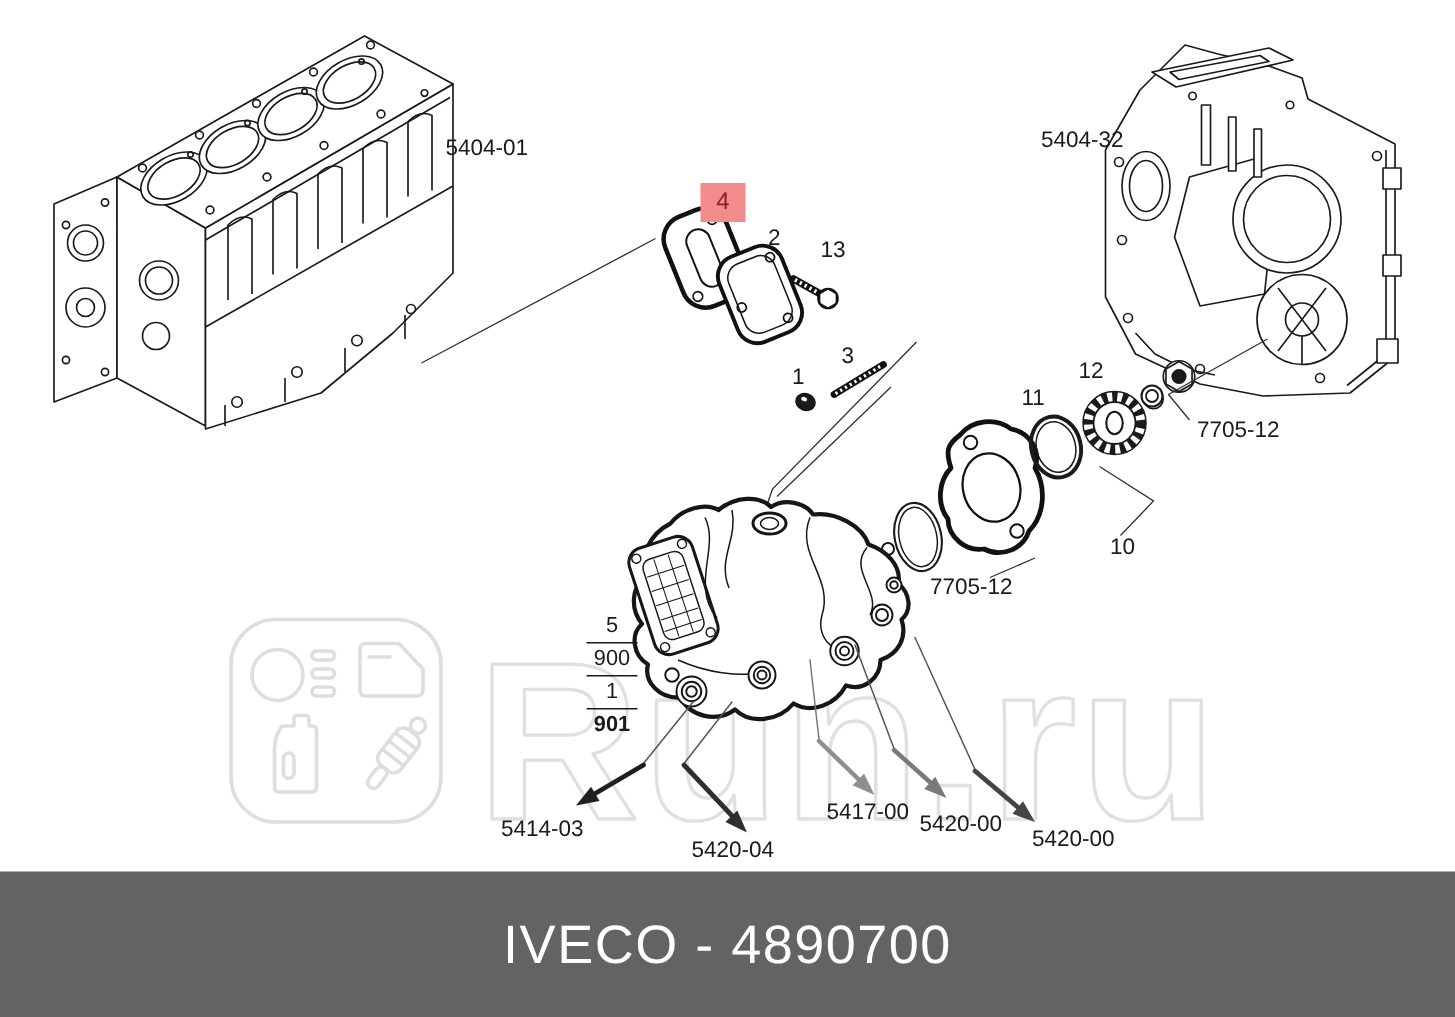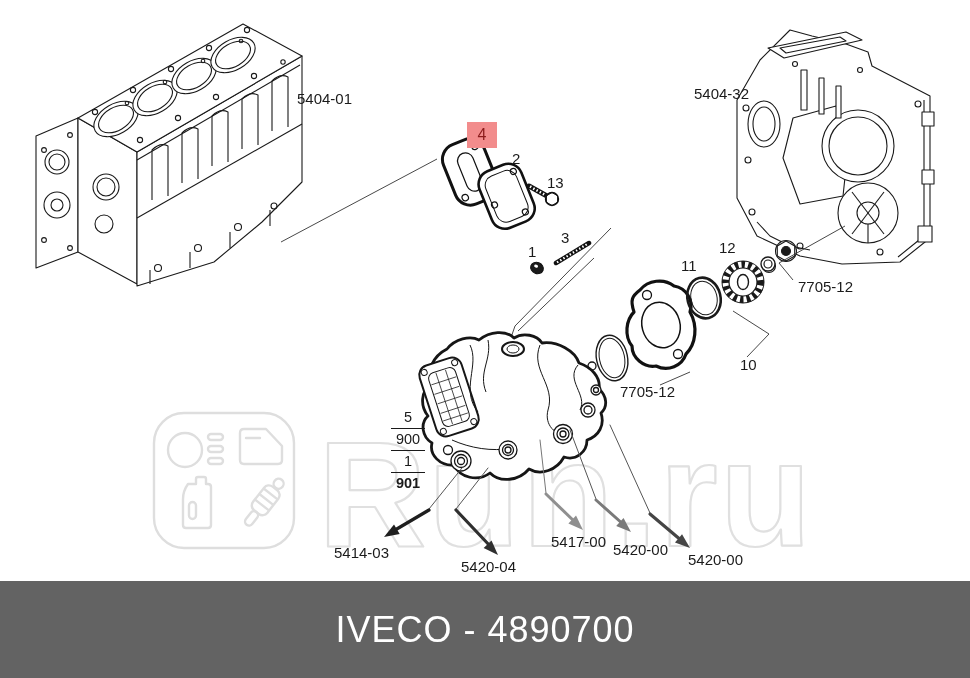--- a/index.html
+++ b/index.html
@@ -298,21 +298,21 @@
       <polygon points="0,0 -15,-5.5 -15,5.5" fill="#454545" transform="translate(690,548) rotate(40)"></polygon>
     </g>
   </g>
 </svg>
 
   <div class="lbl" style="left:297px;top:91px;">5404-01</div>
   <div class="lbl" style="left:694px;top:64px;margin-top:22px;">5404-32</div>
 
   <div class="callout-selected" style="left:467px;top:122px;">4</div>
   <div class="lbl callout" style="left:512px;top:151px;">2</div>
-  <div class="lbl callout" style="left:547px;top:175px;">13</div>
+  <div class="lbl callout" style="left:547px;top:159px;">13</div>
   <div class="lbl callout" style="left:561px;top:230px;">3</div>
   <div class="lbl callout" style="left:528px;top:244px;">1</div>
   <div class="lbl callout" style="left:681px;top:258px;">11</div>
   <div class="lbl callout" style="left:719px;top:240px;">12</div>
   <div class="lbl callout" style="left:740px;top:357px;">10</div>
 
   <div class="lbl" style="left:798px;top:279px;">7705-12</div>
   <div class="lbl" style="left:620px;top:384px;">7705-12</div>
 
   <div class="stack" style="left:391px;top:407px;">

